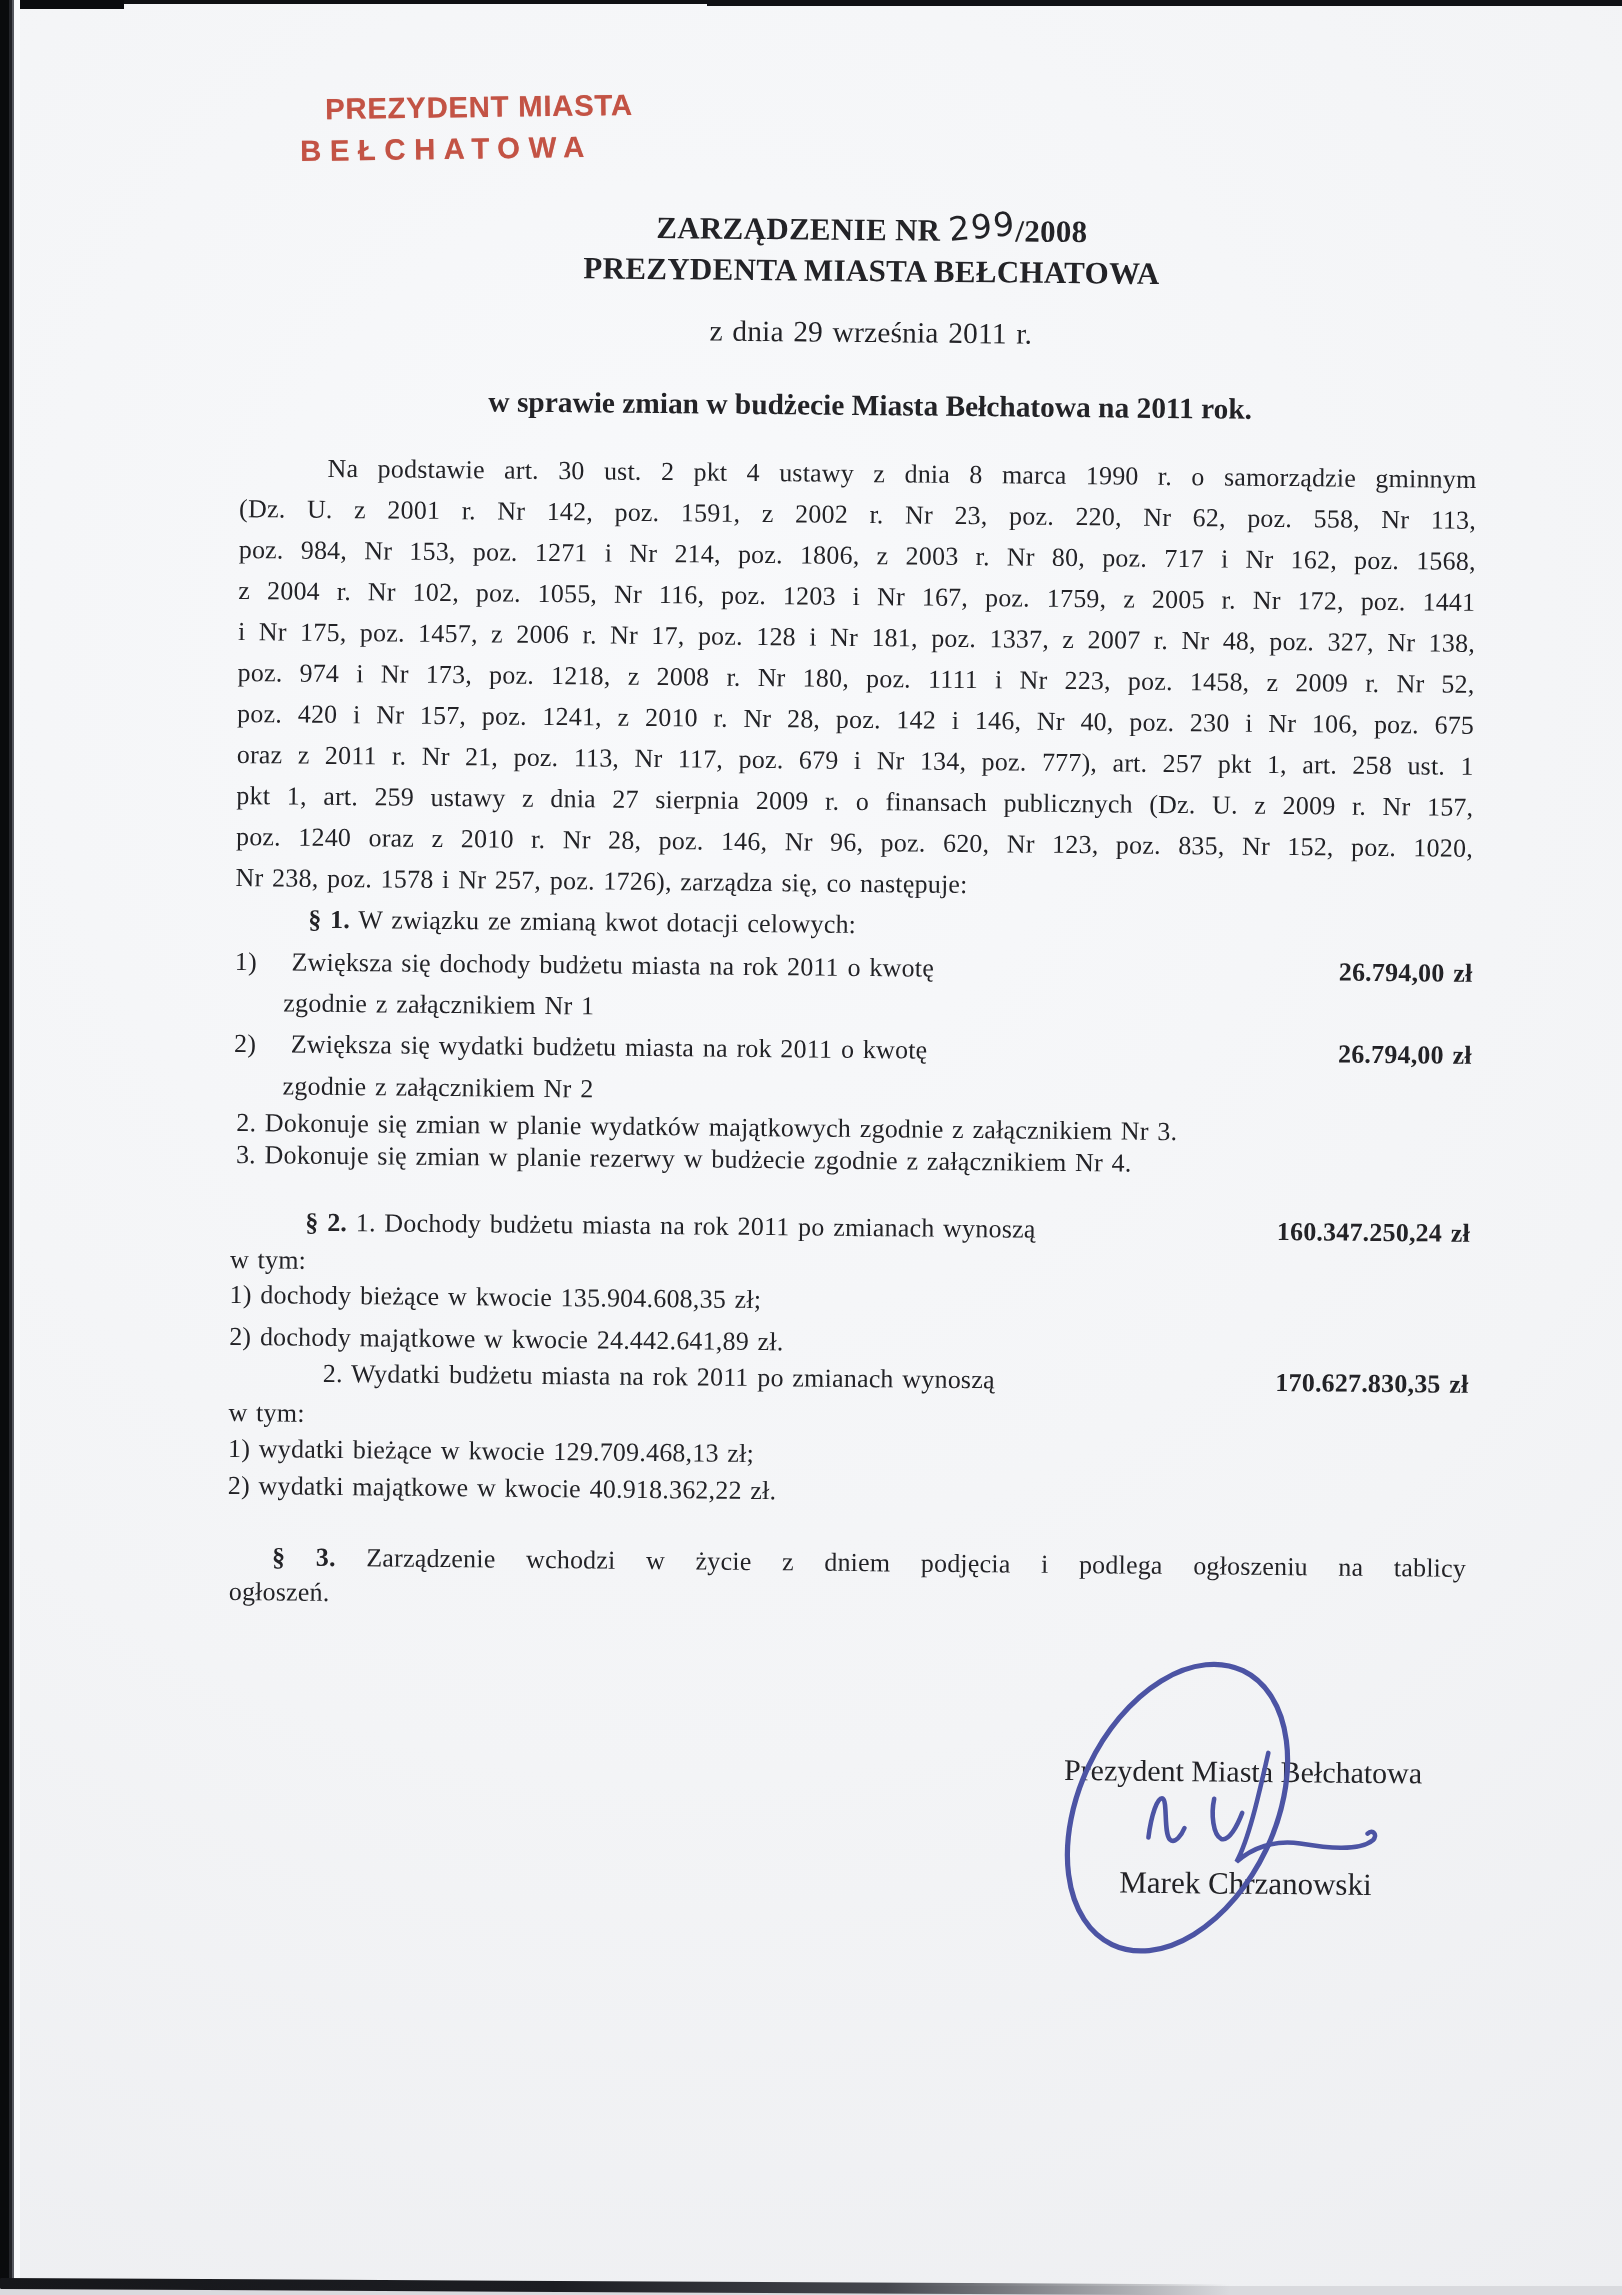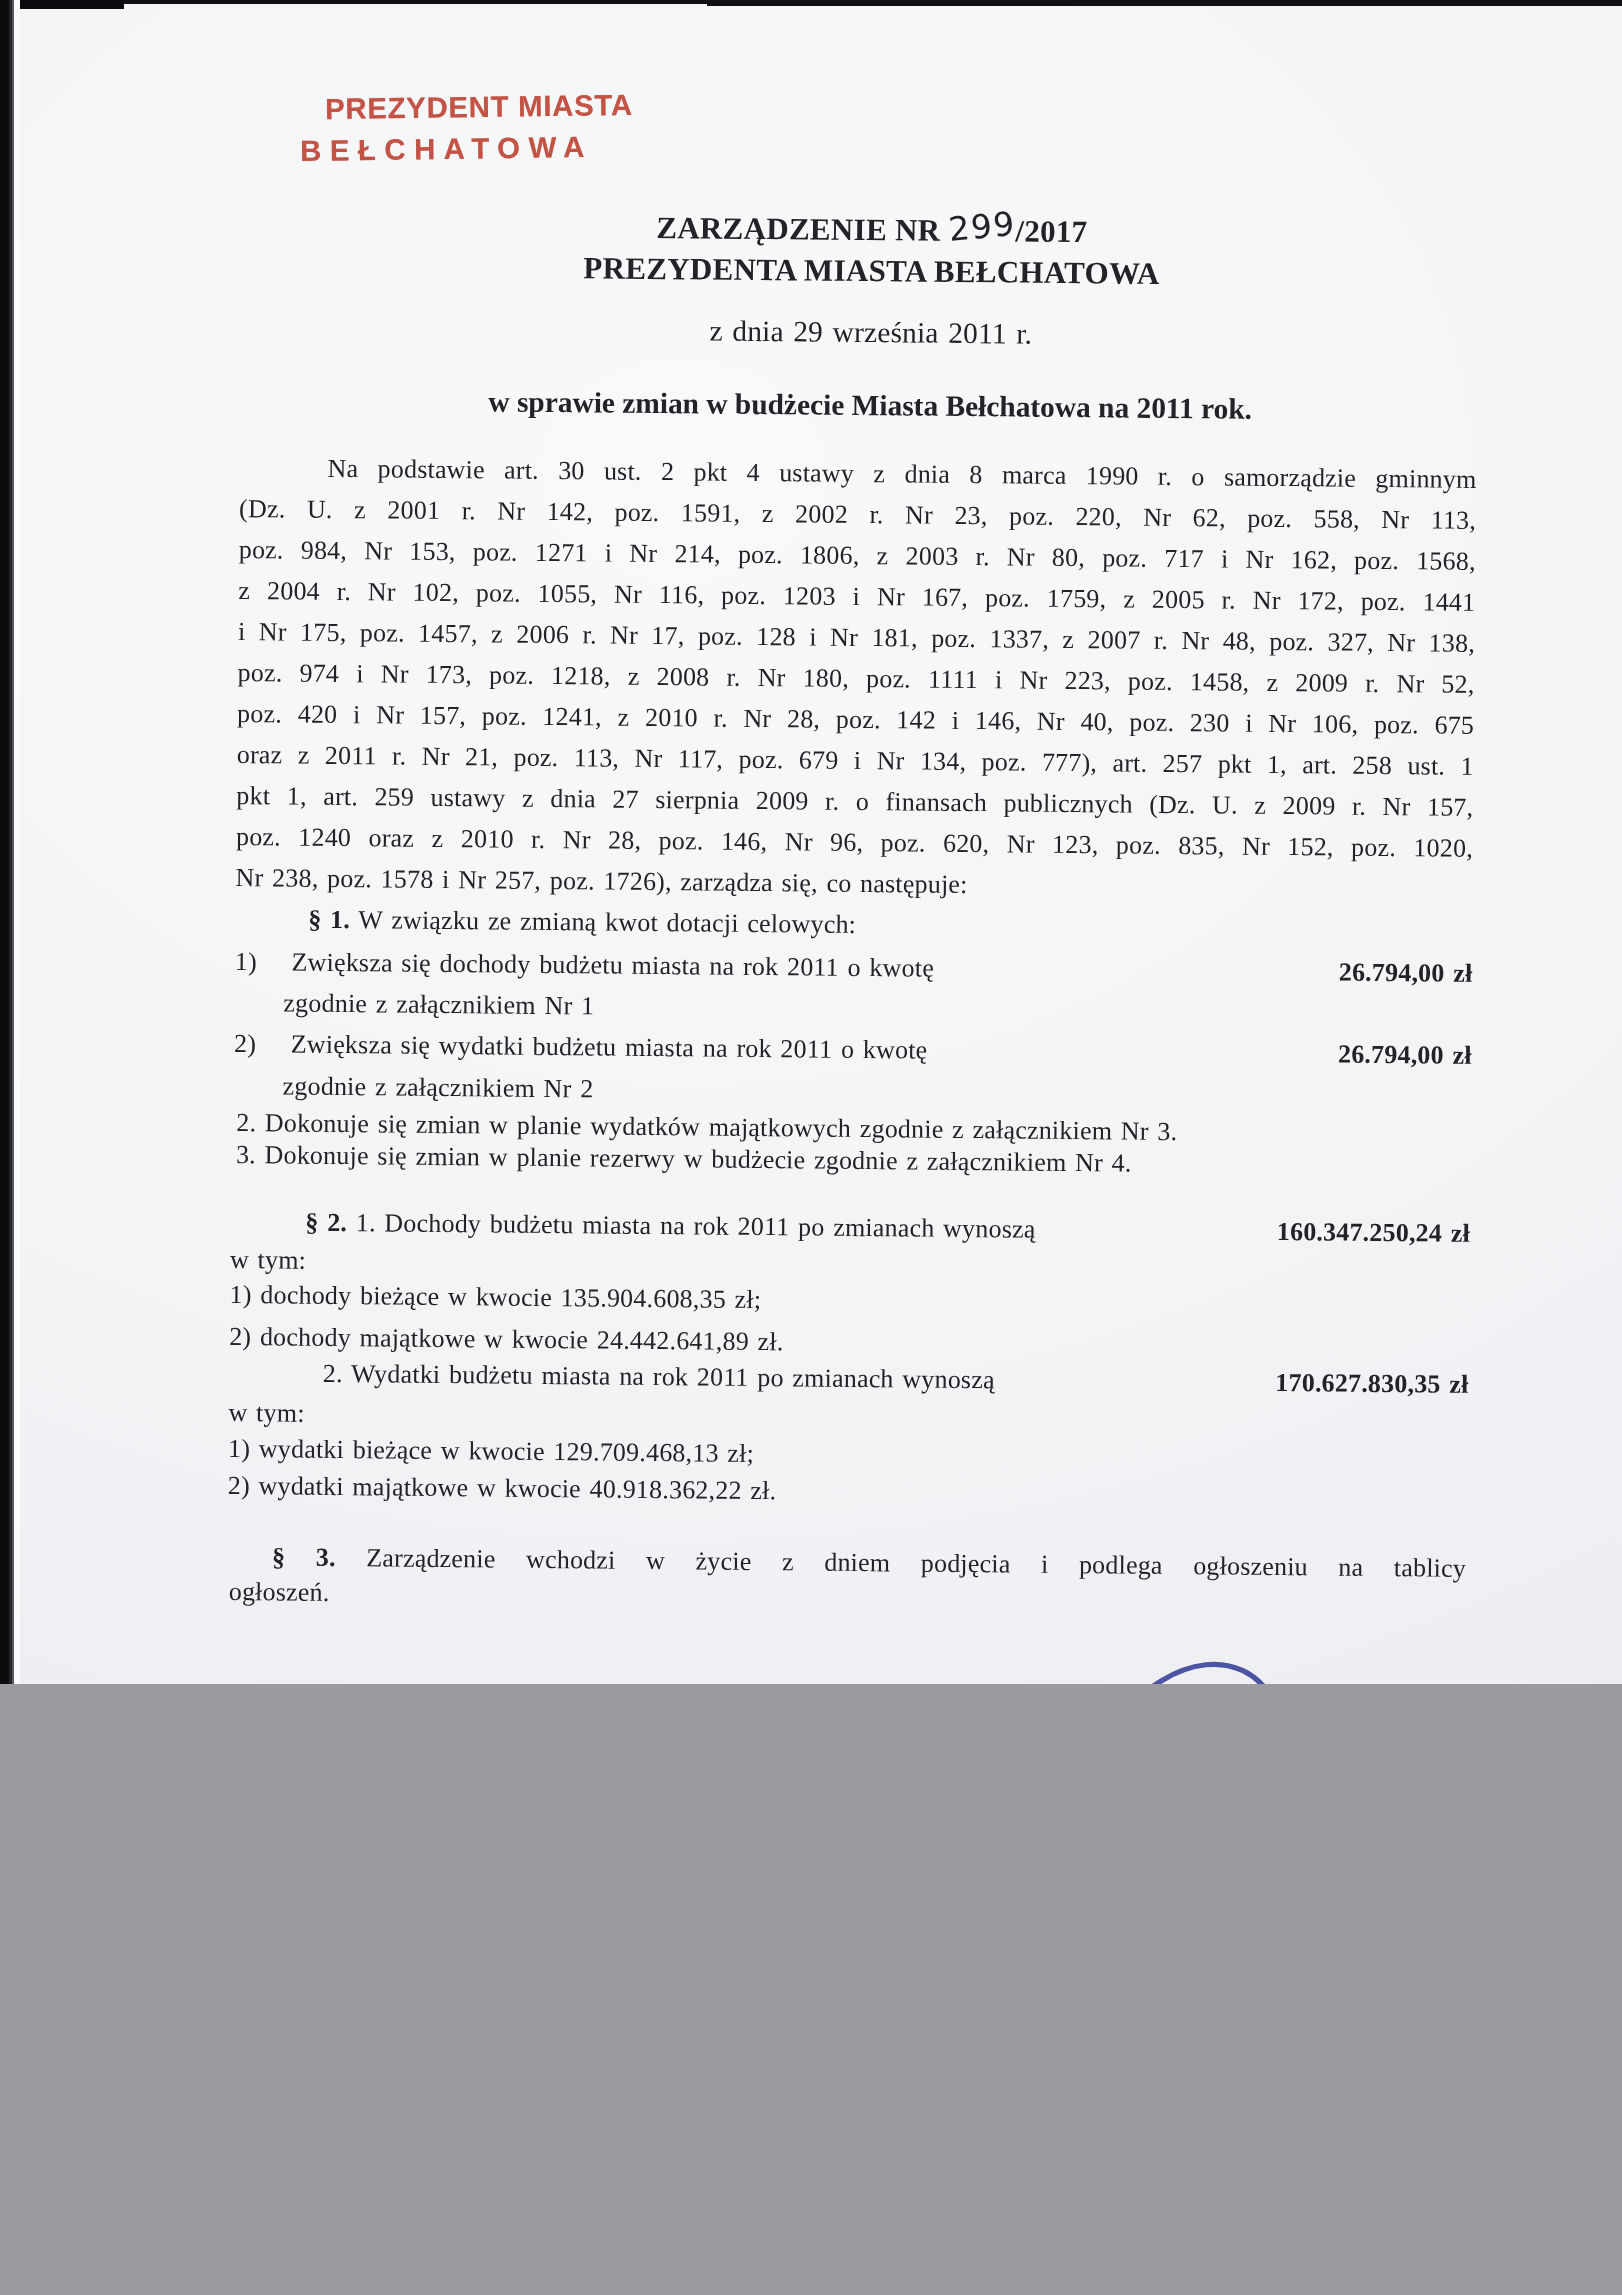--- a/index.html
+++ b/index.html
@@ -1,18 +1,18 @@
 <!DOCTYPE html>
 <html lang="pl" style="font-size:10.5px"><head>
 <meta charset="utf-8">
 <title>Scan</title>
 <style>
   html,body{margin:0;padding:0;background:#9a9aa0;}
   .page{
-    position:relative;width:1623px;height:1684px;overflow:hidden;
+    position:relative;width:1623px;height:2295px;overflow:hidden;
     background:radial-gradient(120% 90% at 42% 28%, #f8f9fb 0%, #f3f4f6 55%, #ecedf0 100%);
     font-family:"Liberation Serif","DejaVu Serif",serif;
     color:#232327;
   }
   .abs{position:absolute;}
   
   .edge-top{left:0;top:0;width:1623px;height:3.9px;background:#0f1013;}
   .edge-top-left{left:0;top:0;width:124px;height:8.5px;background:#0a0b0e;}
   .edge-top-right{left:707px;top:0;width:916px;height:5.9px;background:#101115;}
   .edge-left{left:0;top:0;width:14.4px;height:2295px;
@@ -81,21 +81,21 @@
   <div class="abs edge-bottom-below"></div>
   <div class="abs edge-bottom-shadow"></div>
 
   <div class="abs stamp stamp-l1" style="color:#bf4636">PREZYDENT MIASTA</div>
   <div class="abs stamp stamp-l2" style="color:#bf4636">BEŁCHATOWA</div>
 
   <div class="content">
 
     <div class="abs center-line title-1">
       <span>ZARZĄDZENIE NR</span>
-      <span class="hand-number">299</span><span>/2017</span>
+      <span class="hand-number">299</span><span>/2008</span>
     </div>
     <div class="abs center-line title-2">PREZYDENTA MIASTA BEŁCHATOWA</div>
 
     <div class="abs center-line date-line body-text" style="font-size:29.4px">z dnia 29 września 2011 r.</div>
 
     <div class="abs center-line subject-line">w sprawie zmian w budżecie Miasta Bełchatowa na 2011 rok.</div>
 
     <div class="abs legal body-text">
       <div class="ln jl first">Na podstawie art. 30 ust. 2 pkt 4 ustawy z dnia 8 marca 1990 r. o samorządzie gminnym</div>
       <div class="ln jl">(Dz. U. z 2001 r. Nr 142, poz. 1591, z 2002 r. Nr 23, poz. 220, Nr 62, poz. 558, Nr 113,</div>

